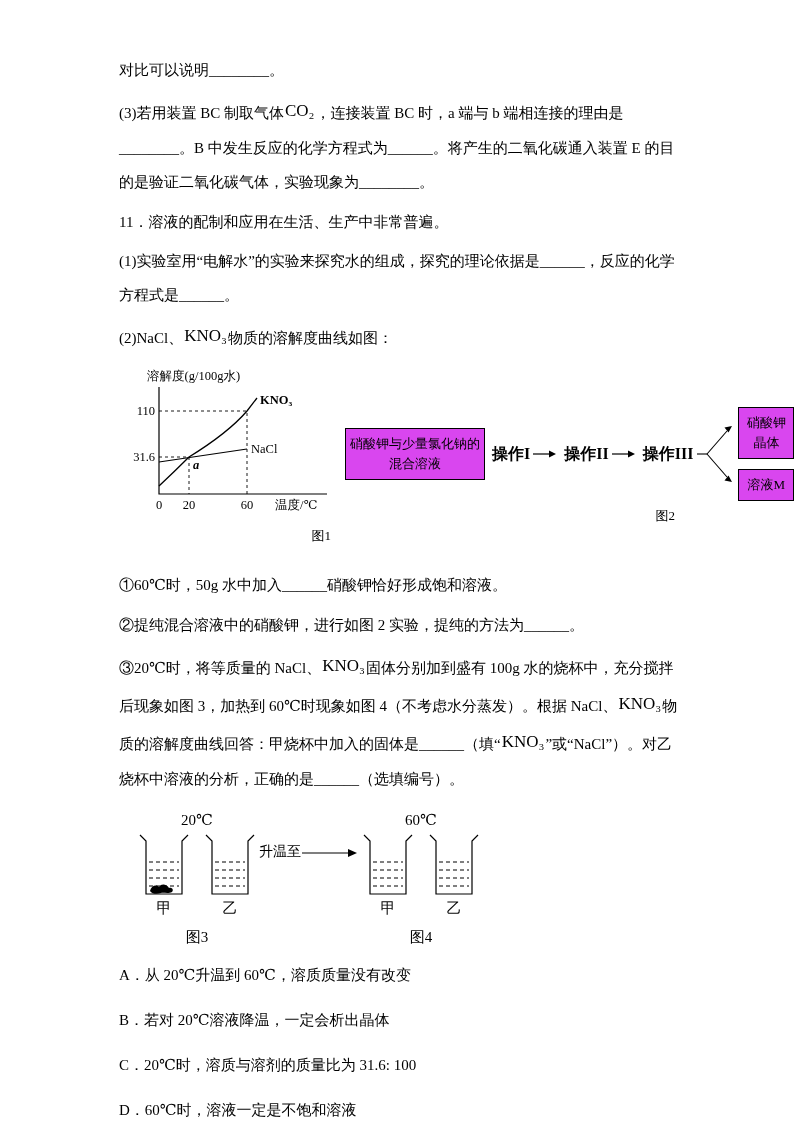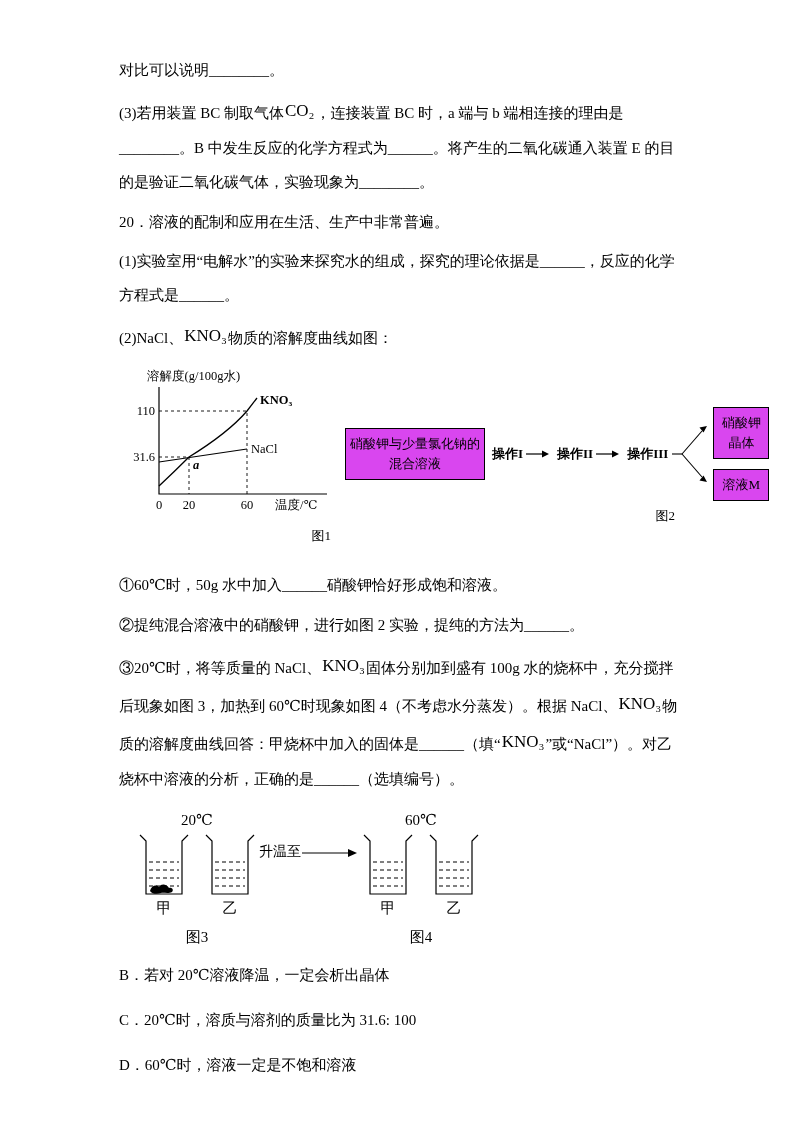--- a/index.html
+++ b/index.html
@@ -21,21 +21,21 @@
   .chart-block { width: 212px; flex: none; }
   .fig-caption { text-align: right; font-size: 13px; margin-top: 6px; }
   .flow-block { flex: none; margin-left: 14px; display: flex; flex-direction: column; }
   .flow-main { display: flex; align-items: center; margin-top: 40px; }
   .flow-box {
     border: 1px solid #000; text-align: center;
     font-size: 13px; line-height: 1.55; padding: 5px 3px; background: #d946ef;
   }
   .flow-box.source { width: 140px; flex: none; }
   .flow-box.out { width: 56px; flex: none; }
-  .op { font-size: 13px; font-weight: 700; white-space: nowrap; margin: 0 3px 0 7px; text-align: right; }
+  .op { font-size: 16px; font-weight: 700; white-space: nowrap; margin: 0 3px 0 7px; text-align: right; }
   .arr { flex: none; }
   .out-col { display: flex; flex-direction: column; gap: 10px; margin-left: 2px; }
   .flow-cap { width: 330px; }
   
   .beaker-figure { display: flex; align-items: flex-start; margin: 14px 0 18px 20px; }
   .beaker-group { display: flex; flex-direction: column; align-items: center; }
   .temp-label { font-size: 15px; margin-bottom: 3px; }
   .beaker-row { display: flex; gap: 16px; }
   .beaker-unit { display: flex; flex-direction: column; align-items: center; }
   .beaker-label { font-size: 15px; margin-top: 1px; }
@@ -49,21 +49,21 @@
 </style>
 </head>
 <body>
 
 <div class="page">
 
   <p class="para">对比可以说明________。</p>
 
   <p class="para"><span>(3)若用装置 BC 制取气体</span><span class="formula">CO₂</span><span>，连接装置 BC 时，a 端与 b 端相连接的理由是________。B 中发生反应的化学方程式为______。将产生的二氧化碳通入装置 E 的目的是验证二氧化碳气体，实验现象为________。</span></p>
 
-  <p class="para">20．溶液的配制和应用在生活、生产中非常普遍。</p>
+  <p class="para">11．溶液的配制和应用在生活、生产中非常普遍。</p>
 
   <p class="para">(1)实验室用“电解水”的实验来探究水的组成，探究的理论依据是______，反应的化学方程式是______。</p>
 
   <p class="para"><span>(2)NaCl、</span><span class="formula">KNO₃</span><span>物质的溶解度曲线如图：</span></p>
 
   <div class="figures-row">
 
     <div class="chart-block">
       <svg width="212" height="150" viewBox="0 0 212 150">
         <text x="28" y="13" font-size="12.5">溶解度(g/100g水)</text>
@@ -191,18 +191,19 @@
           </svg>
           <div class="beaker-label">乙</div>
         </div>
       </div>
       <div class="group-caption">图4</div>
     </div>
 
   </div>
 
   <div class="options">
+    <p class="option">A．从 20℃升温到 60℃，溶质质量没有改变</p>
     <p class="option">B．若对 20℃溶液降温，一定会析出晶体</p>
     <p class="option">C．20℃时，溶质与溶剂的质量比为 31.6: 100</p>
     <p class="option">D．60℃时，溶液一定是不饱和溶液</p>
   </div>
 
 </div>
 
 </body></html>

